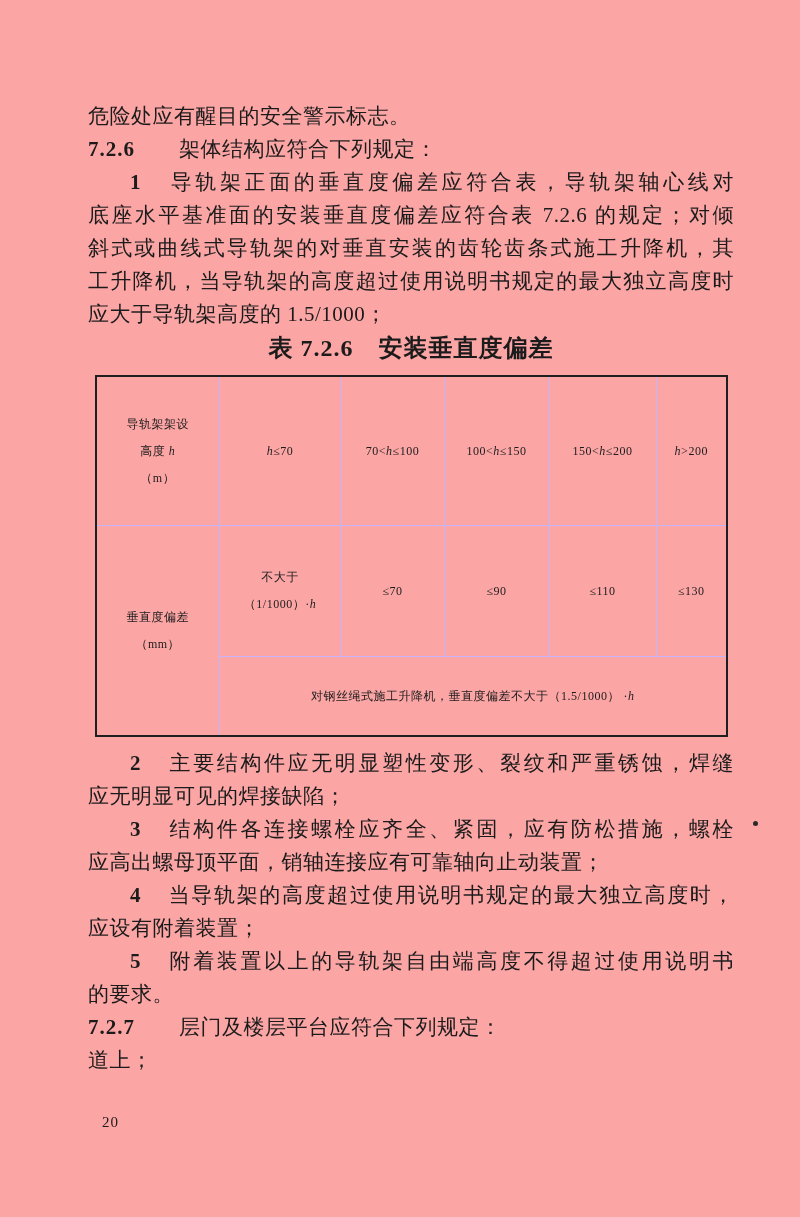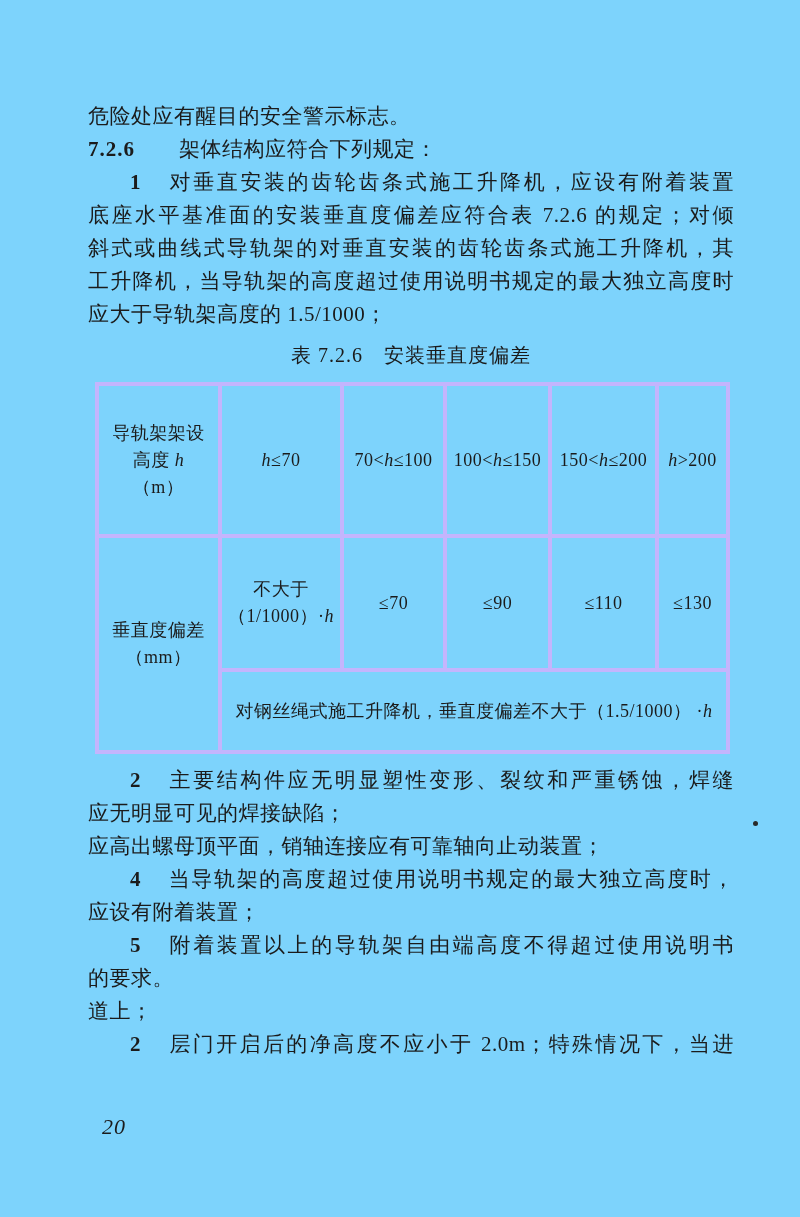--- a/index.html
+++ b/index.html
@@ -2,67 +2,67 @@
 <html><head>
 <meta charset="utf-8">
 <style>
   html,body{margin:0;padding:0;}
   body{
     width:800px;height:1217px;background:#ffffff;position:relative;
     font-family:"Liberation Serif","DejaVu Serif",serif;
     color:#1b1b1b;
     -webkit-font-smoothing:antialiased;
   }
-  .page{position:absolute;inset:0;background:#7dd3fc;overflow:hidden;}
+  .page{position:absolute;inset:0;background:#fca5a5;overflow:hidden;}
   .content{position:absolute;left:88px;top:100px;width:646px;}
   .line{
     font-size:21px;line-height:33px;height:33px;white-space:nowrap;
     text-align:left;letter-spacing:0.5px;
   }
   .line.j{white-space:normal;text-align:justify;text-align-last:justify;}
   .line.ind{text-indent:42px;}
   .num{font-weight:bold;margin-right:26px;letter-spacing:1px;}
   .line.sec .num{margin-right:44px;}
   .tbl-title{
-    margin-top:8px;height:33px;line-height:33px;
-    text-align:center;font-weight:normal;font-size:20px;letter-spacing:1px;
+    margin-top:1px;height:33px;line-height:33px;
+    text-align:center;font-weight:bold;font-size:24px;letter-spacing:1px;
   }
   table.dev{
     border-collapse:collapse;table-layout:fixed;
     width:631px;margin:10px 0 0 7px;
     border:2px solid #1f1f1f;
   }
   table.dev td{
-    border:4px solid #c4b5fd;text-align:center;vertical-align:middle;
-    font-size:18px;line-height:27px;padding:15px 2px;letter-spacing:0.5px;
+    border:1px solid #c4b5fd;text-align:center;vertical-align:middle;
+    font-size:12px;line-height:27px;padding:15px 2px;letter-spacing:0.5px;
   }
   tr.r1 td{height:118px;}
   tr.r2 td{height:100px;}
   tr.r3 td{height:48px;border-radius:10px;}
   .cellline{display:block;}
   .block2{margin-top:10px;}
   .page-number{
     position:absolute;left:102px;top:1114px;
-    font-size:22px;font-style:italic;letter-spacing:1px;text-align:right;
+    font-size:15px;letter-spacing:1px;text-align:right;
   }
   .ink-dot{
     position:absolute;left:753px;top:821px;width:5px;height:5px;
     background:#2a2a2a;border-radius:50%;
   }
   i{font-style:italic;}
 </style>
 </head>
 <body>
 
 <div class="page">
   <div class="content">
 
     <div class="line"><span>危险处应有醒目的安全警示标志。</span></div>
     <div class="line sec"><b class="num">7.2.6</b><span>架体结构应符合下列规定：</span></div>
-    <div class="line j ind"><b class="num">1</b><span>对垂直安装的齿轮齿条式施工升降机，应设有附着装置</span></div>
+    <div class="line j ind"><b class="num">1</b><span>导轨架正面的垂直度偏差应符合表，导轨架轴心线对</span></div>
     <div class="line j"><span>底座水平基准面的安装垂直度偏差应符合表 7.2.6 的规定；对倾</span></div>
     <div class="line j"><span>斜式或曲线式导轨架的对垂直安装的齿轮齿条式施工升降机，其</span></div>
     <div class="line j"><span>工升降机，当导轨架的高度超过使用说明书规定的最大独立高度时</span></div>
     <div class="line"><span>应大于导轨架高度的 1.5/1000；</span></div>
 
     <div class="tbl-title">表 7.2.6　安装垂直度偏差</div>
 
     <table class="dev">
       <colgroup>
         <col style="width:123px">
@@ -100,25 +100,26 @@
         <td>≤130</td>
       </tr>
       <tr class="r3">
         <td colspan="5">对钢丝绳式施工升降机，垂直度偏差不大于（1.5/1000） ·<i>h</i></td>
       </tr>
     </tbody>
       </table>
 
     <div class="line j ind block2"><b class="num">2</b><span>主要结构件应无明显塑性变形、裂纹和严重锈蚀，焊缝</span></div>
     <div class="line"><span>应无明显可见的焊接缺陷；</span></div>
+    <div class="line j ind"><b class="num">3</b><span>结构件各连接螺栓应齐全、紧固，应有防松措施，螺栓</span></div>
     <div class="line"><span>应高出螺母顶平面，销轴连接应有可靠轴向止动装置；</span></div>
     <div class="line j ind"><b class="num">4</b><span>当导轨架的高度超过使用说明书规定的最大独立高度时，</span></div>
     <div class="line"><span>应设有附着装置；</span></div>
     <div class="line j ind"><b class="num">5</b><span>附着装置以上的导轨架自由端高度不得超过使用说明书</span></div>
     <div class="line"><span>的要求。</span></div>
+    <div class="line sec"><b class="num">7.2.7</b><span>层门及楼层平台应符合下列规定：</span></div>
     <div class="line"><span>道上；</span></div>
-    <div class="line j ind"><b class="num">2</b><span>层门开启后的净高度不应小于 2.0m；特殊情况下，当进</span></div>
 
   </div>
 
   <div class="page-number">20</div>
   <div class="ink-dot"></div>
 </div>
 
 </body></html>

